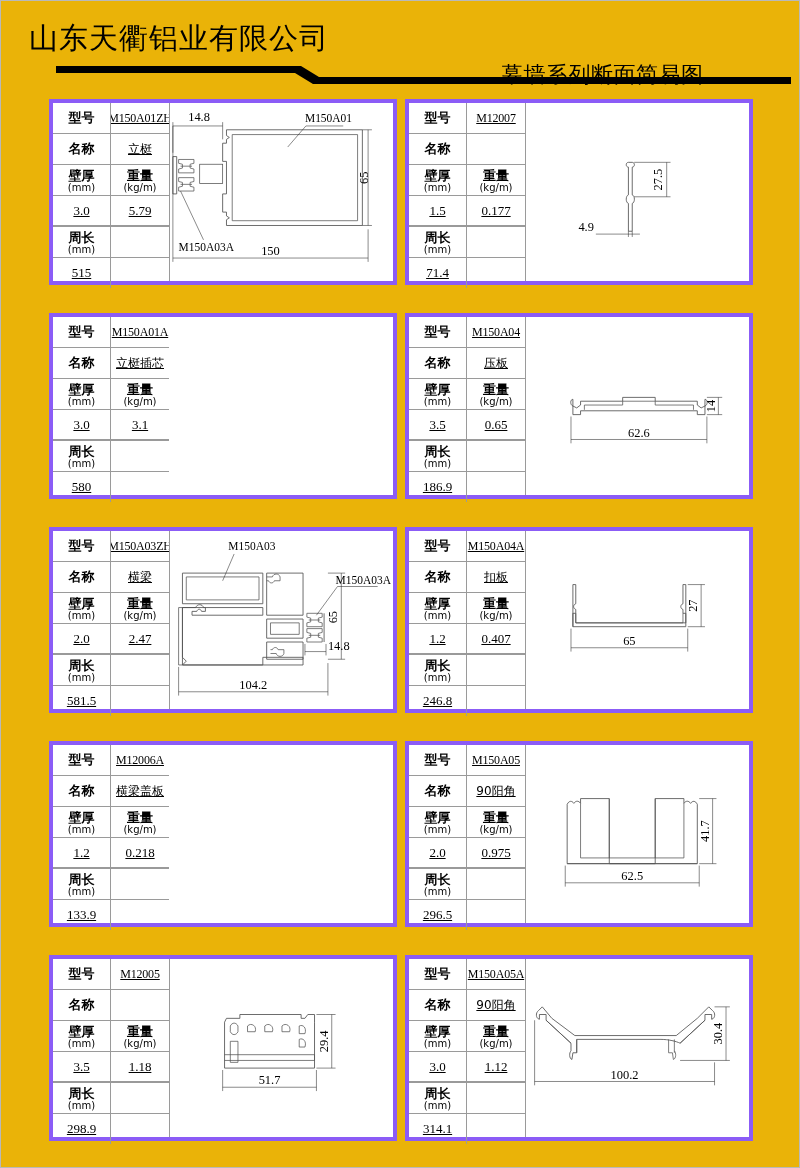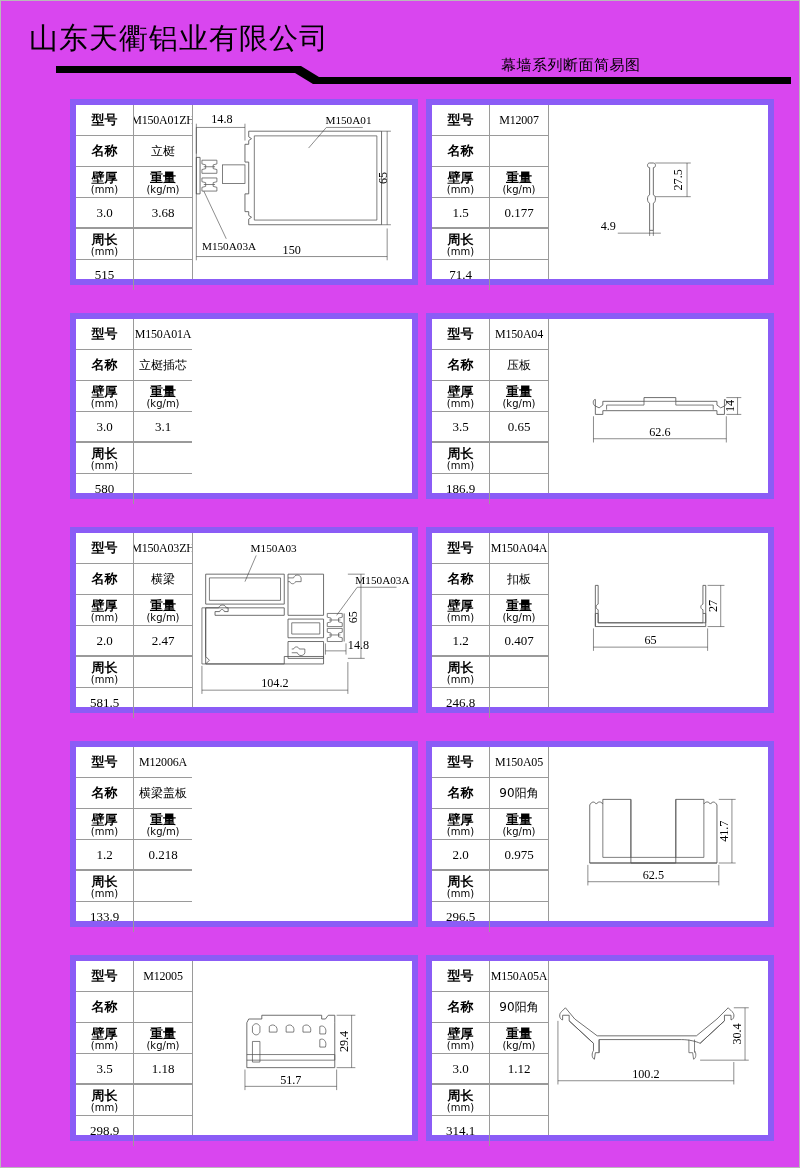--- a/index.html
+++ b/index.html
@@ -8,57 +8,56 @@
     background:#ffffff;
     font-family:"Liberation Serif","DejaVu Serif",serif;
     color:#000;
     overflow:hidden;
   }
   #page{
     position:relative;
     width:800px;height:1168px;
     box-sizing:border-box;
     border:1px solid #b9b9b9;
-    background:#d946ef;
+    background:#eab308;
   }
 
   
   #header{
     position:absolute;left:0;top:0;width:800px;height:88px;
   }
   #company{
     position:absolute;left:28px;top:20px;
     font-size:29px;line-height:34px;
     letter-spacing:1px;
     font-family:"DejaVu Sans","Liberation Sans",sans-serif;
     font-weight:400;
     white-space:nowrap;
   }
   #subtitle{
-    position:absolute;left:500px;top:54px;
-    font-size:15px;line-height:20px;
+    position:absolute;left:500px;top:64px;
+    font-size:22px;line-height:20px;
     letter-spacing:.5px;
     font-family:"DejaVu Sans","Liberation Sans",sans-serif;
     white-space:nowrap;
   }
   #rule{
     position:absolute;left:0;top:63px;width:800px;height:22px;
   }
 
   
   #grid{
     position:absolute;left:0;top:94px;
     width:800px;height:1064px;
   }
   .panel{
     position:absolute;
     box-sizing:border-box;
-    border:6px solid #8b5cf6;
+    border:4px solid #8b5cf6;
     background:#fff;
-    margin-left:21px;
   }
   .panel.left{left:48px;width:348px;}
   .panel.right{left:404px;width:348px;}
 
   .row0{top:4px;height:186px;}
   .row1{top:218px;height:186px;}
   .row2{top:432px;height:186px;}
   .row3{top:646px;height:186px;}
   .row4{top:860px;height:186px;}
 
@@ -88,20 +87,21 @@
     font-family:"DejaVu Sans","Liberation Sans",sans-serif;
     font-size:13px;font-weight:600;
   }
   .lbl .u{
     font-size:10px;font-weight:400;display:block;
     line-height:7px;margin-top:1px;
   }
   .val{
     font-family:"Liberation Serif","DejaVu Serif",serif;
     font-size:13px;
+    text-decoration:underline;
   }
   .val.model{font-size:12px;letter-spacing:-.2px;}
   .val.cn{
     font-family:"DejaVu Sans","Liberation Sans",sans-serif;
     font-size:12px;
   }
   .val.cn.sm{font-size:12px;}
   .spec .divider{border-bottom:2px solid #9a9a9a;}
 
   .draw{
@@ -162,21 +162,21 @@
             </div>
           <div class="c">
               <span class="lbl"><span>重量</span><span class="u">(kg/m)</span></span>
             </div>
         </div>
         <div class="r divider">
           <div class="c l">
               <span class="val">3.0</span>
             </div>
           <div class="c">
-              <span class="val">3.68</span>
+              <span class="val">5.79</span>
             </div>
         </div>
         <div class="r">
           <div class="c l">
               <span class="lbl"><span>周长</span><span class="u">(mm)</span></span>
             </div>
           <div class="c"></div>
         </div>
         <div class="r">
           <div class="c l">

